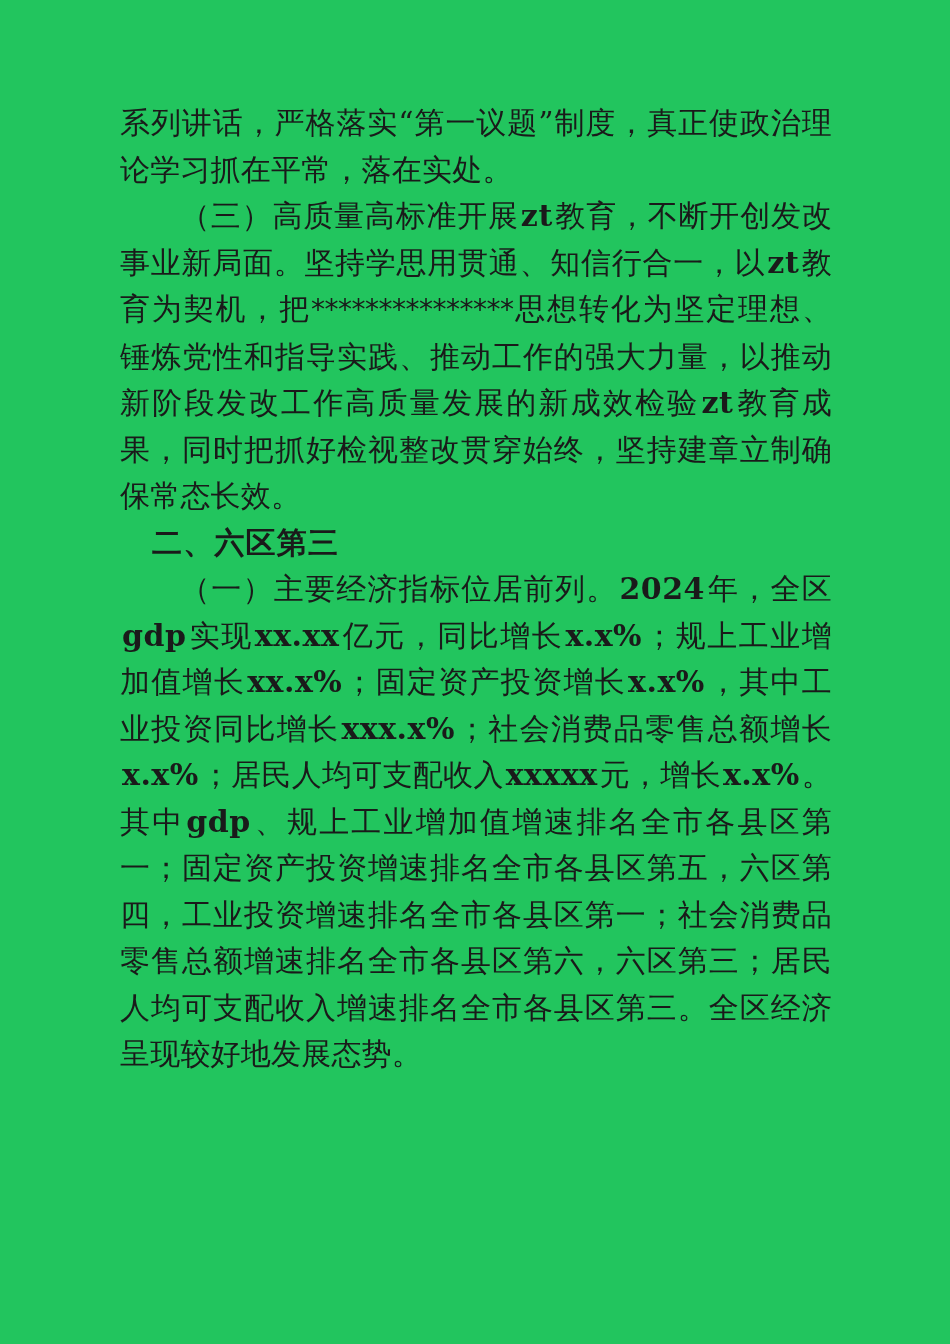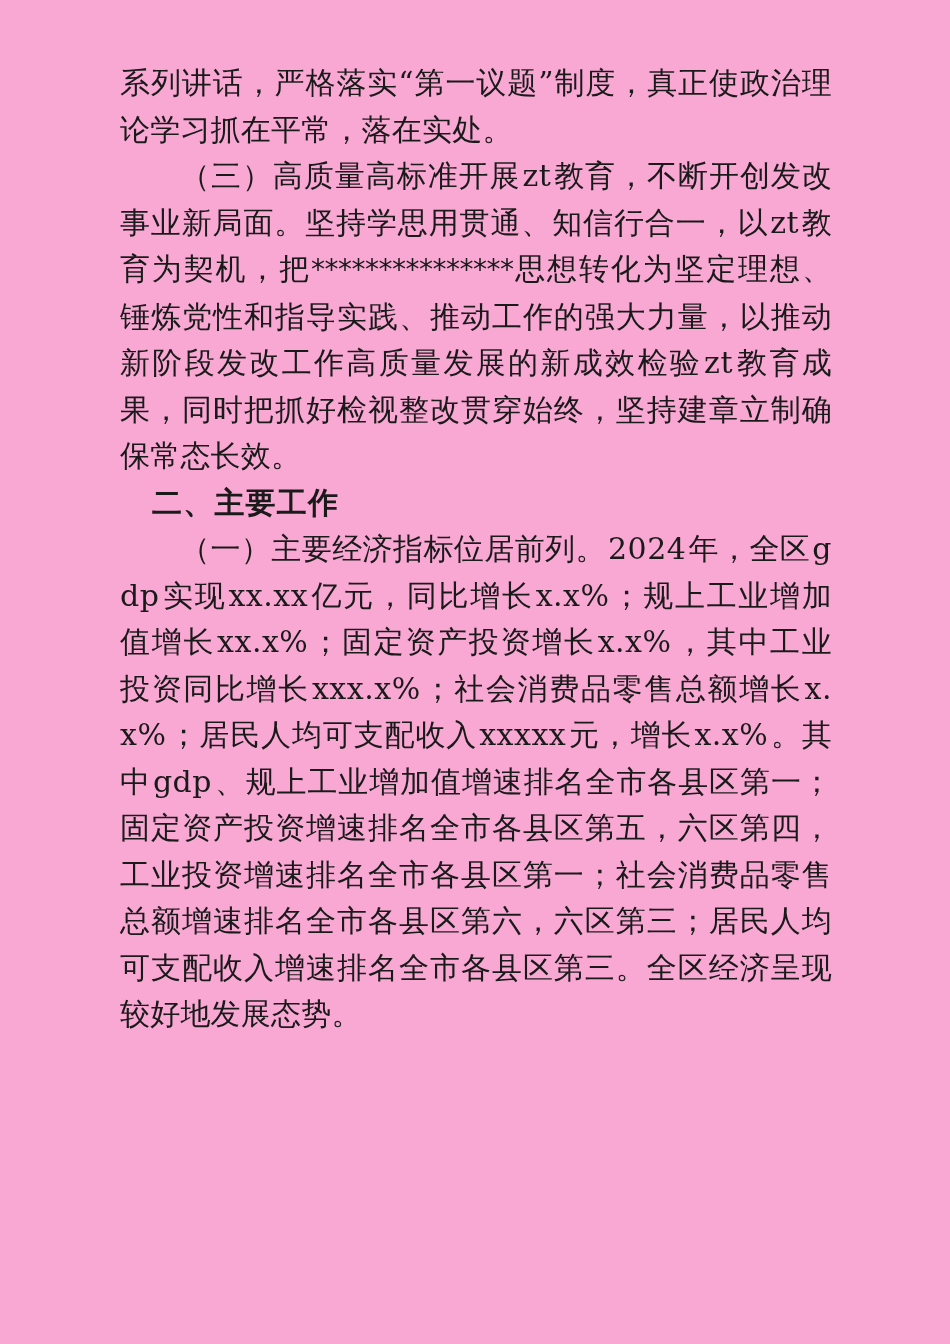--- a/index.html
+++ b/index.html
@@ -13,23 +13,23 @@
     height: 1344px;
     overflow: hidden;
     font-family: "DejaVu Serif", "Liberation Serif", serif;
     color: #1a1a1a;
   }
 
   #page {
     position: relative;
     width: 950px;
     height: 1344px;
-    background: #f9a8d4;
+    background: #22c55e;
     box-sizing: border-box;
-    padding: 60px 118px 0 120px;
+    padding: 100px 118px 0 120px;
   }
 
   .doc-body {
     width: 712px;
   }
 
   
   .para {
     margin: 0;
     font-size: 30px;
@@ -61,37 +61,38 @@
     text-indent: 32px;
     letter-spacing: 1.2px;
     font-family: "DejaVu Sans", "Liberation Sans", sans-serif;
   }
 
   
   .lat {
     font-family: "DejaVu Serif", "Liberation Serif", serif;
     padding: 0 2px;
     letter-spacing: 0.5px;
+    font-weight: bold;
   }
 
   .redact {
     font-family: "DejaVu Sans", "Liberation Sans", sans-serif;
     letter-spacing: -0.5px;
     font-size: 28px;
   }
 </style>
 </head>
 <body>
 
 <div id="page">
   <div class="doc-body">
 
     <p class="para cont">系列讲话，严格落实“第一议题”制度，真正使政治理论学习抓在平常，落在实处。</p>
 
     <p class="para indent">（三）高质量高标准开展<span class="lat">zt</span>教育，不断开创发改事业新局面。坚持学思用贯通、知信行合一，以<span class="lat">zt</span>教育为契机，把<span class="redact">***************</span>思想转化为坚定理想、锤炼党性和指导实践、推动工作的强大力量，以推动新阶段发改工作高质量发展的新成效检验<span class="lat">zt</span>教育成果，同时把抓好检视整改贯穿始终，坚持建章立制确保常态长效。</p>
 
-    <h2 class="heading">二、主要工作</h2>
+    <h2 class="heading">二、六区第三</h2>
 
     <p class="para indent">（一）主要经济指标位居前列。<span class="lat">2024</span>年，全区<span class="lat">gdp</span>实现<span class="lat">xx.xx</span>亿元，同比增长<span class="lat">x.x%</span>；规上工业增加值增长<span class="lat">xx.x%</span>；固定资产投资增长<span class="lat">x.x%</span>，其中工业投资同比增长<span class="lat">xxx.x%</span>；社会消费品零售总额增长<span class="lat">x.x%</span>；居民人均可支配收入<span class="lat">xxxxx</span>元，增长<span class="lat">x.x%</span>。其中<span class="lat">gdp</span>、规上工业增加值增速排名全市各县区第一；固定资产投资增速排名全市各县区第五，六区第四，工业投资增速排名全市各县区第一；社会消费品零售总额增速排名全市各县区第六，六区第三；居民人均可支配收入增速排名全市各县区第三。全区经济呈现较好地发展态势。</p>
 
 
   </div>
 </div>
 
 </body></html>

